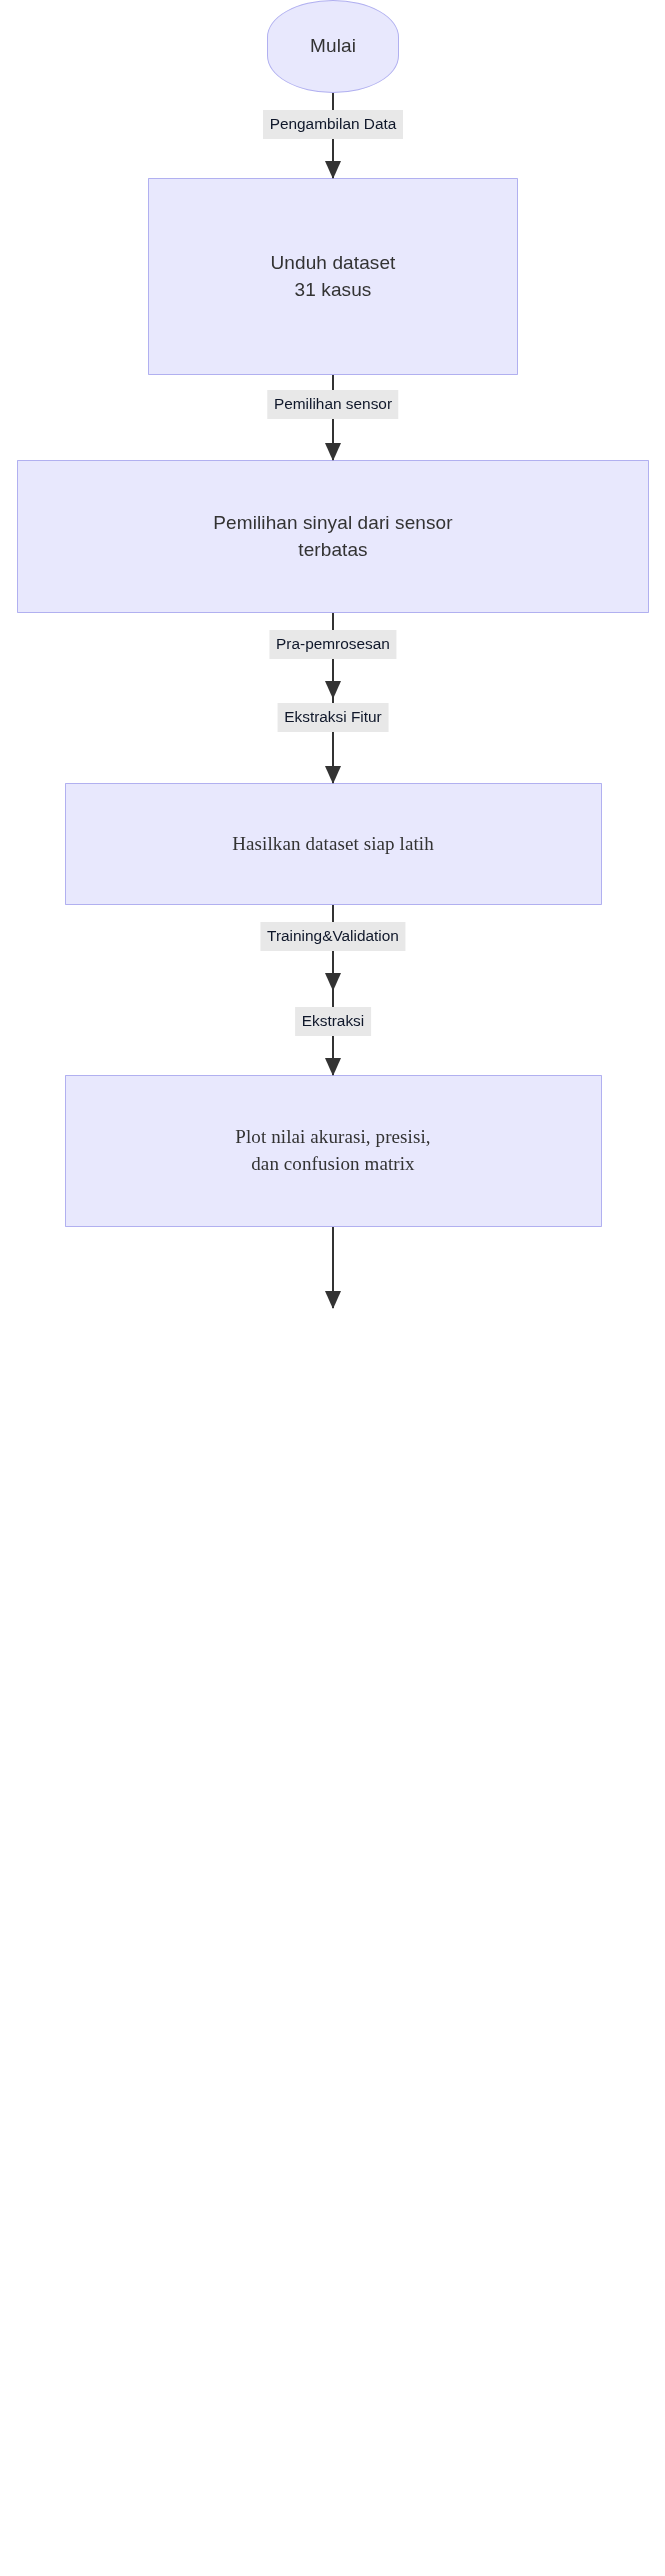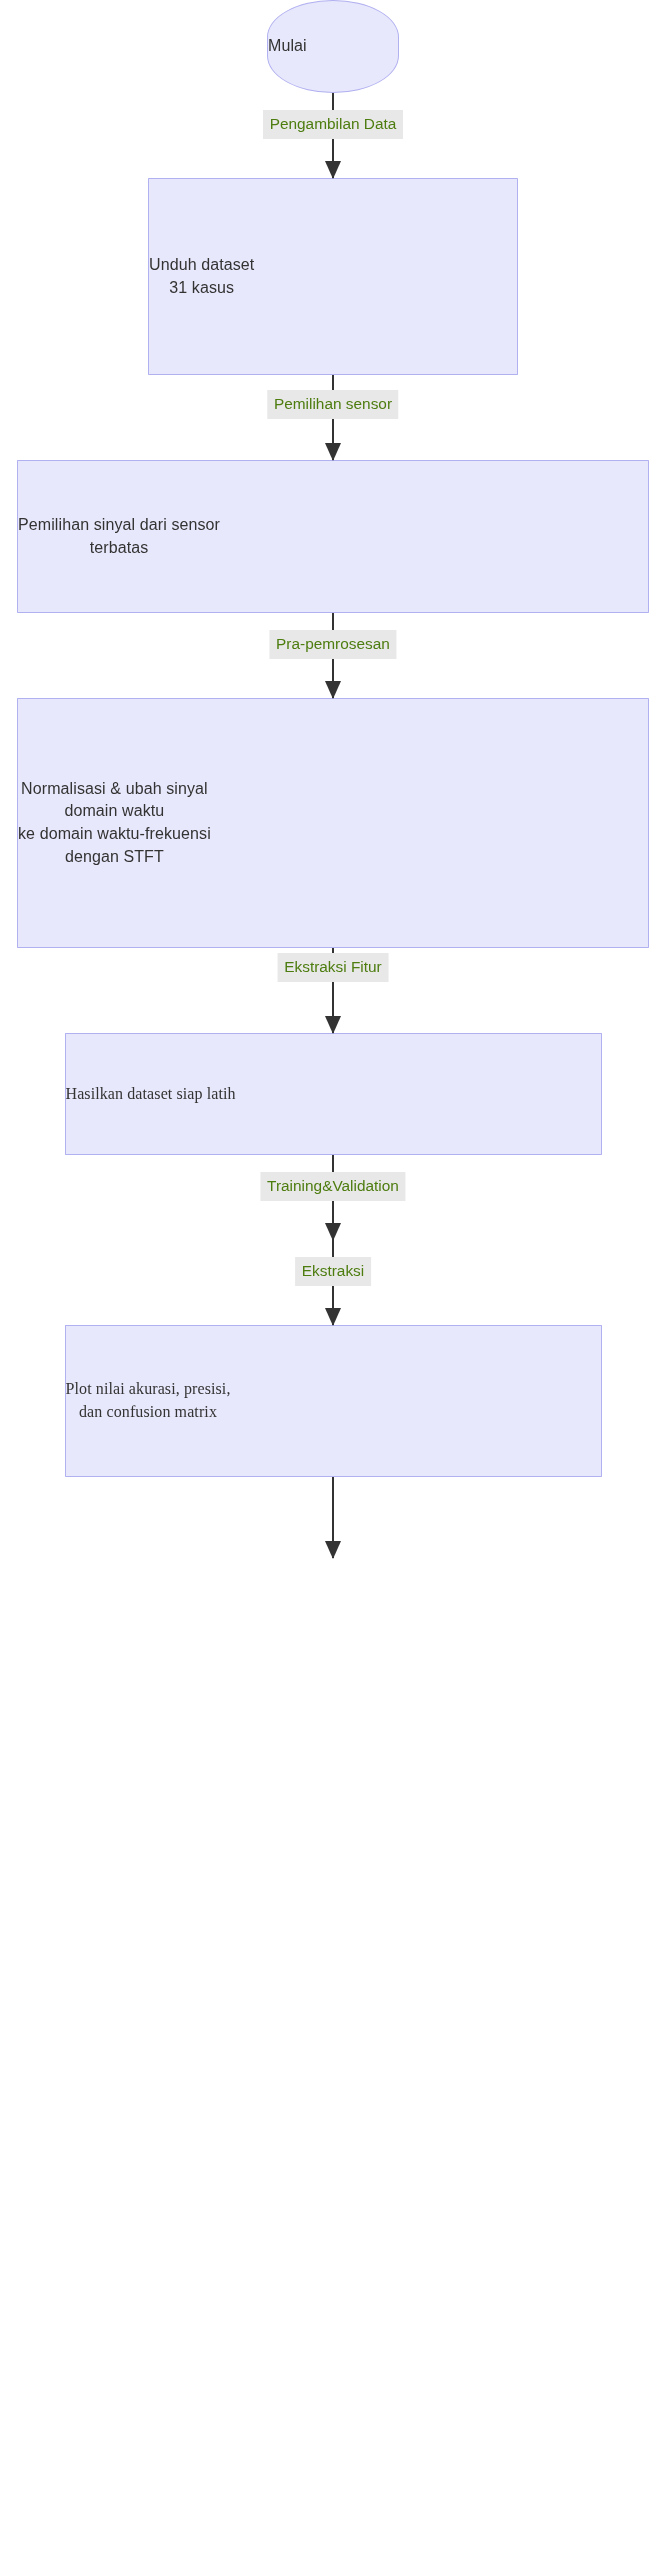--- a/index.html
+++ b/index.html
@@ -25,22 +25,23 @@
   }
 
   
   .node {
     background: #e8e8fd;
     border: 1.3px solid #b1b0f0;
     color: #333333;
     text-align: center;
     display: flex;
     align-items: center;
+    justify-content: center;
     box-sizing: border-box;
-    font-size: 16px;
+    font-size: 19px;
     line-height: 1.42;
     letter-spacing: 0.1px;
     white-space: pre-line;
   }
 
   .node.terminal {
     border-radius: 50% / 40%;
     width: 132px;
     height: 93px;
   }
@@ -83,21 +84,21 @@
     border-left: 8px solid transparent;
     border-right: 8px solid transparent;
     border-top: 18px solid #333333;
   }
 
   .edge-label {
     position: absolute;
     left: 50%;
     transform: translateX(-50%);
     background: #e8e8e8;
-    color: #4d7c0f;
+    color: #0f172a;
     font-size: 15.4px;
     line-height: 1.3;
     padding: 4px 6.7px 4.7px 6.7px;
     white-space: nowrap;
     z-index: 2;
   }
 
   
   .e1 { height: 85px; }
   .e1 .edge-label { top: 17.4px; }
@@ -143,26 +144,20 @@
 
   <div class="node process w-full h-pemilih">
     <span>Pemilihan sinyal dari sensor
 terbatas</span>
   </div>
 
   <div class="edge e3">
     <span class="edge-label">Pra-pemrosesan</span>
   </div>
 
-  <div class="node process w-full h-norm">
-    <span>Normalisasi &amp; ubah sinyal
-domain waktu
-ke domain waktu-frekuensi
-dengan STFT</span>
-  </div>
 
   <div class="edge e4">
     <span class="edge-label">Ekstraksi Fitur</span>
   </div>
 
   <div class="node process w-med h-hasil">
     <span>Hasilkan dataset siap latih</span>
   </div>
 
   <div class="edge e5">

